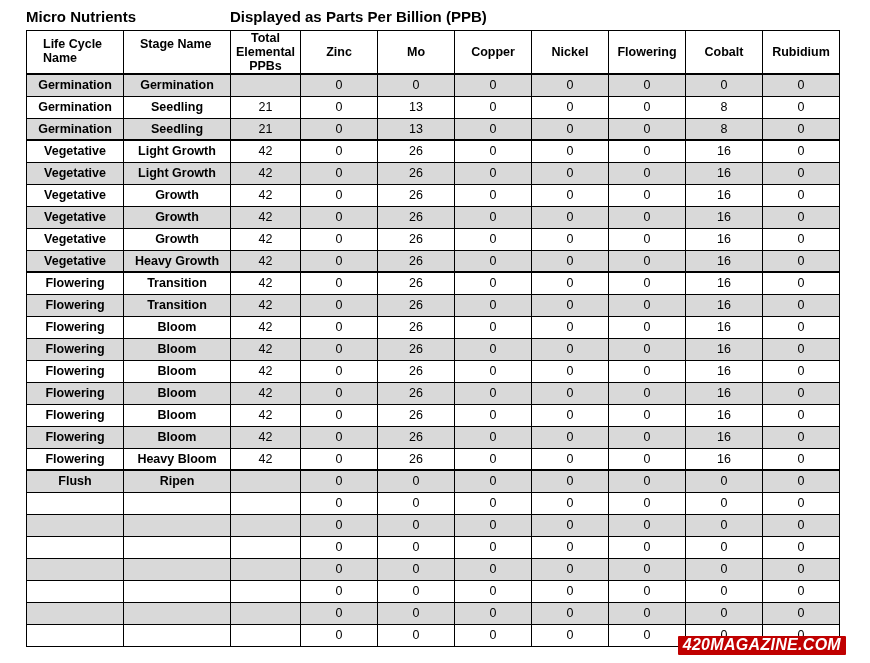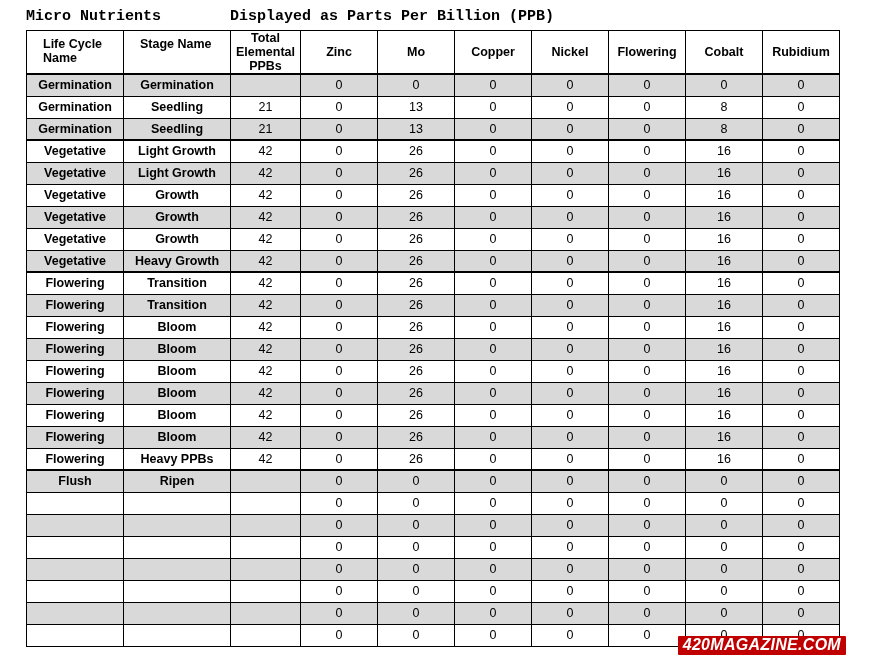--- a/index.html
+++ b/index.html
@@ -18,21 +18,20 @@
     position: relative;
     width: 870px;
     height: 663px;
   }
   .title-row {
     position: absolute;
     top: 8px;
     left: 0;
     width: 870px;
     height: 22px;
-    font-family: Liberation Mono, monospace;
   }
   .title-left {
     position: absolute;
     left: 26px;
     top: 0;
     font-size: 15px;
     font-weight: bold;
     white-space: nowrap;
   }
   .title-right {
@@ -345,21 +344,21 @@
           <td class="num">0</td>
           <td class="num">26</td>
           <td class="num">0</td>
           <td class="num">0</td>
           <td class="num">0</td>
           <td class="num">16</td>
           <td class="num">0</td>
         </tr>
         <tr class="plain">
           <td class="label">Flowering</td>
-          <td class="label">Heavy PPBs</td>
+          <td class="label">Heavy Bloom</td>
           <td class="num">42</td>
           <td class="num">0</td>
           <td class="num">26</td>
           <td class="num">0</td>
           <td class="num">0</td>
           <td class="num">0</td>
           <td class="num">16</td>
           <td class="num">0</td>
         </tr>
         <tr class="shade group-top">

